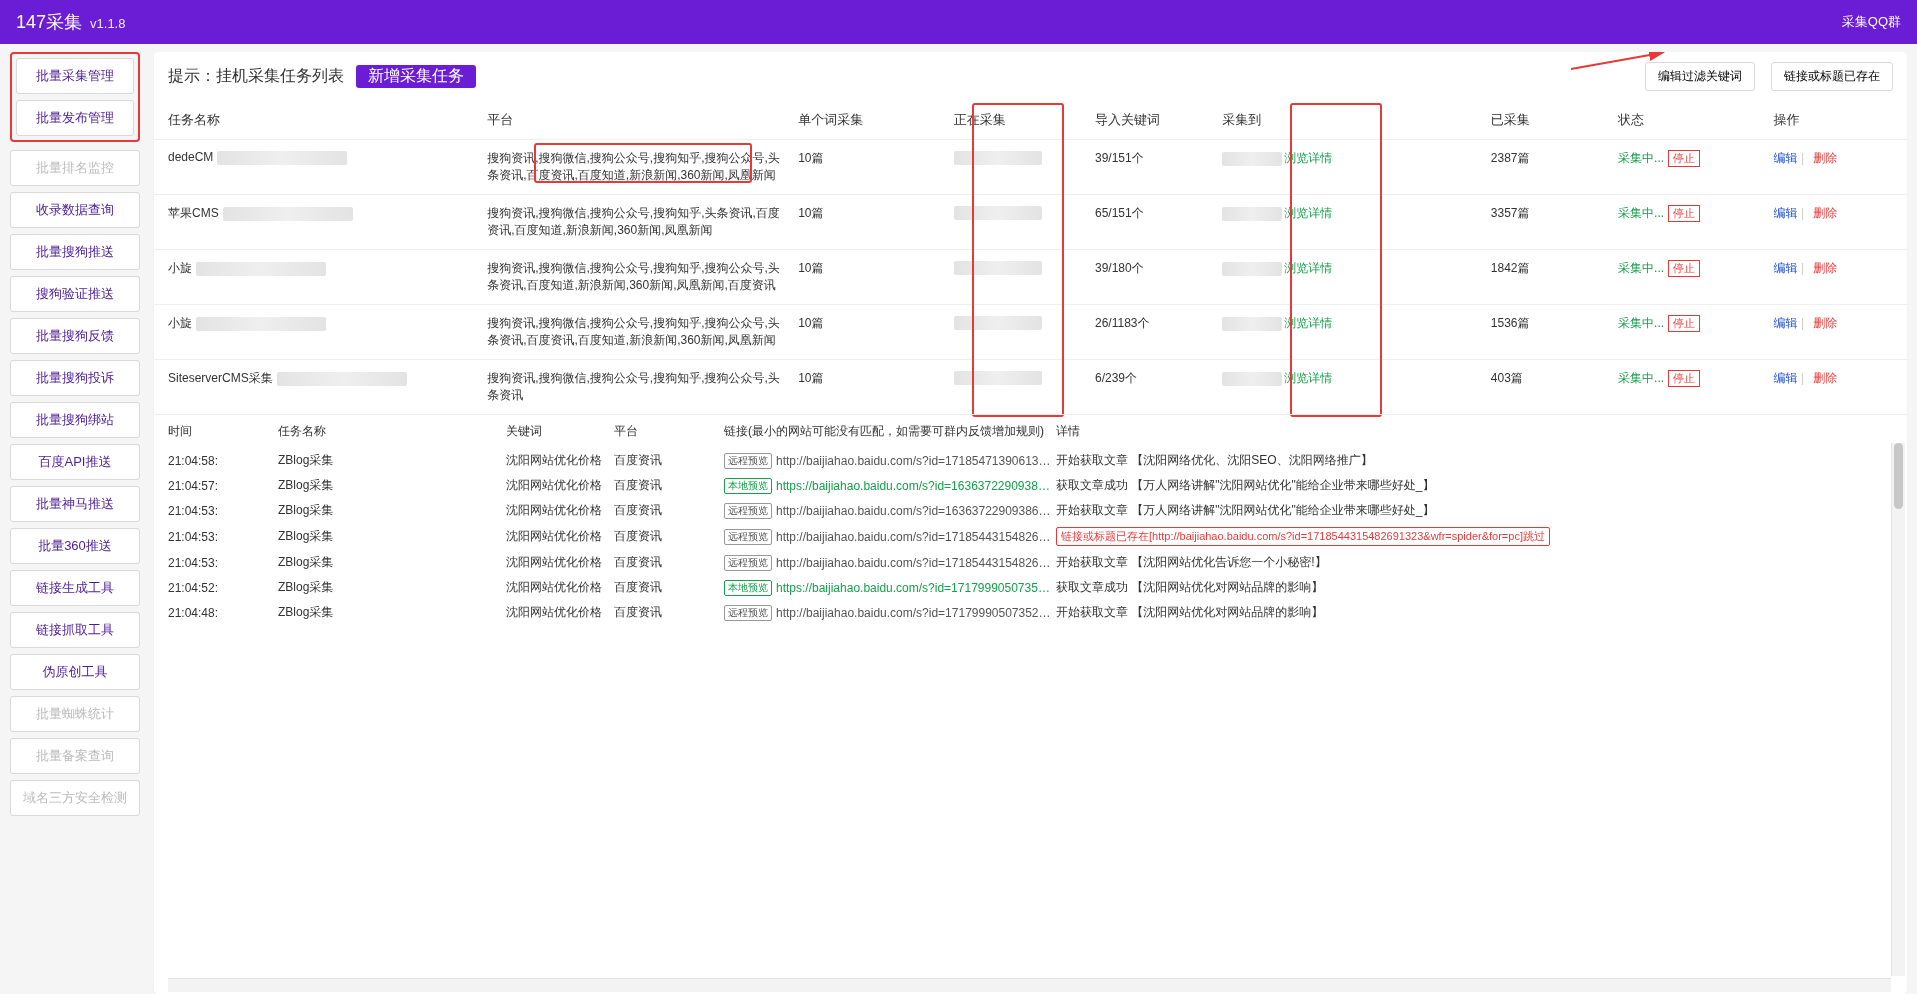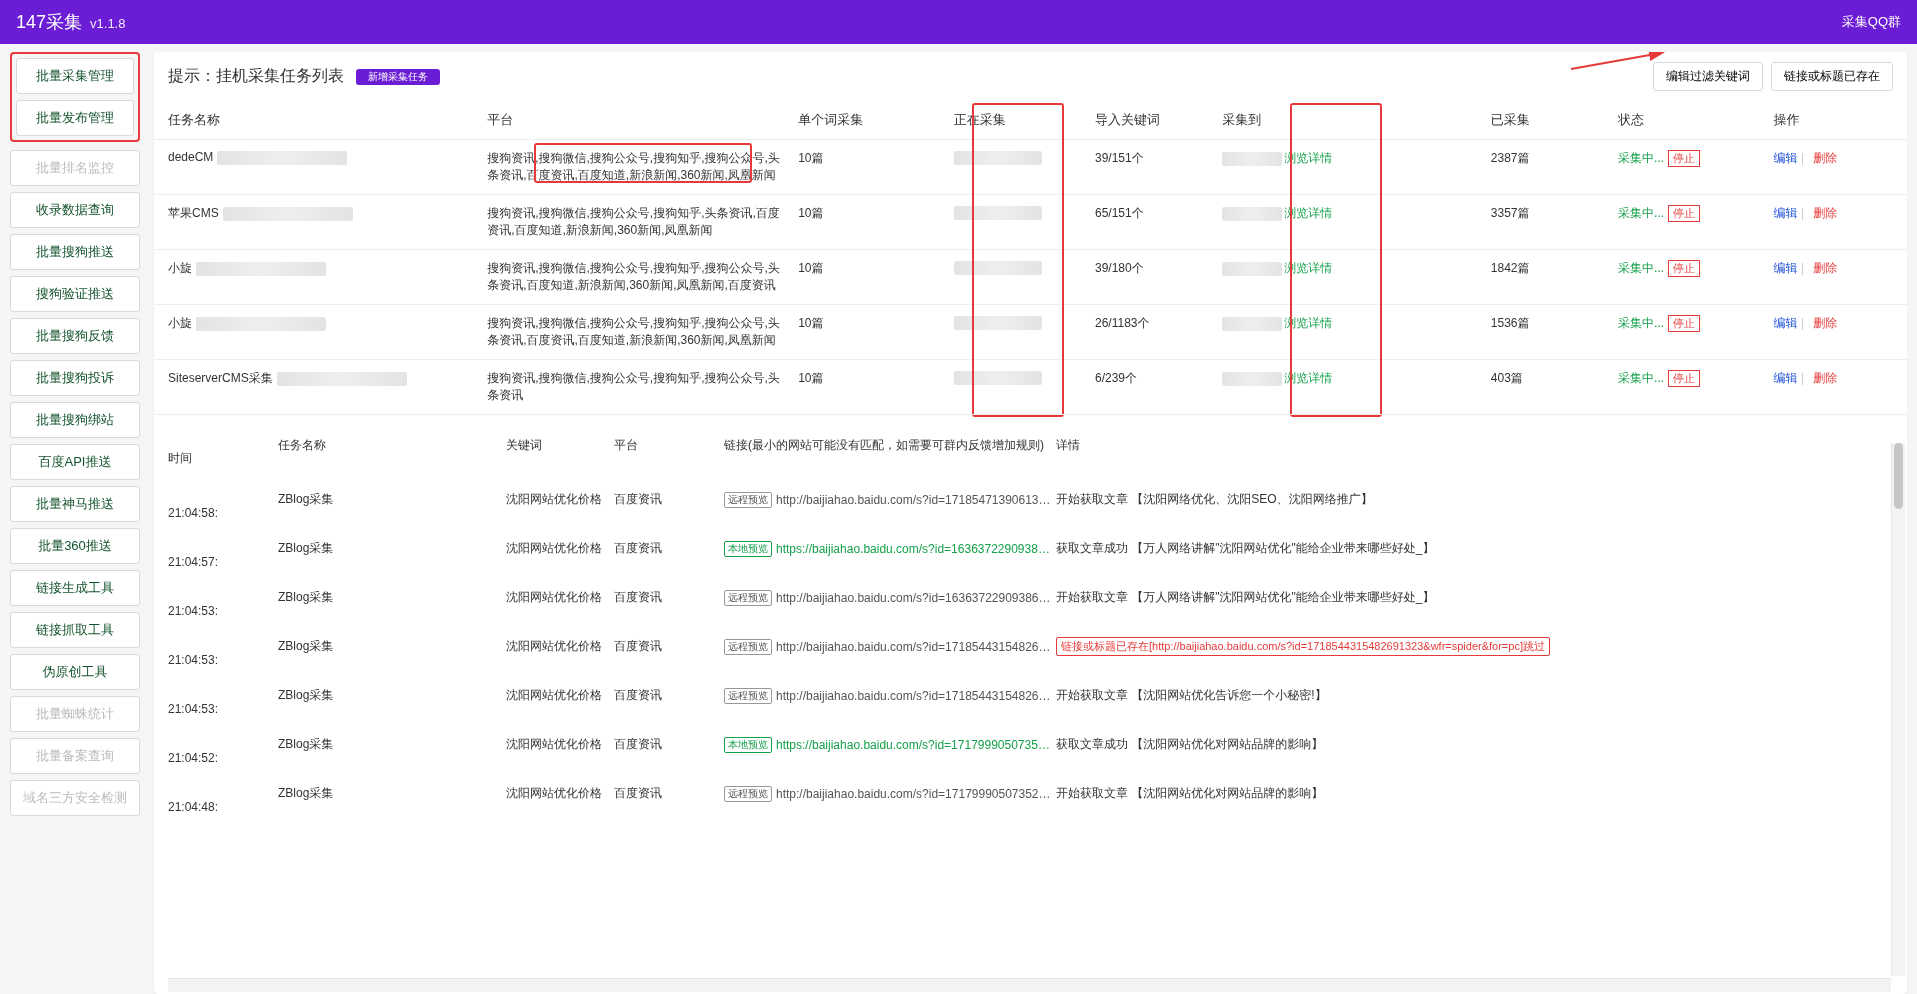--- a/index.html
+++ b/index.html
@@ -37,21 +37,21 @@
   margin-bottom: 8px;
 }
 .sidebar-item {
   background: #fff;
   border: 1px solid #d9d9d9;
   border-radius: 3px;
   padding: 8px 0;
   text-align: center;
   margin-bottom: 6px;
   font-size: 13px;
-  color: #14532d;
+  color: #4c1d95;
   cursor: pointer;
 }
 .sidebar-item:last-child { margin-bottom: 0; }
 .sidebar-item.disabled { color: #bbb; }
 .main {
   flex: 1;
   padding: 8px 10px 0 4px;
   display: flex;
   flex-direction: column;
   overflow: hidden;
@@ -73,32 +73,32 @@
   gap: 12px;
   position: relative;
 }
 .page-title { font-size: 16px; color: #333; }
 .btn-primary {
   background: #6a1dd4;
   color: #fff;
   border: 0;
   border-radius: 3px;
   padding: 1px 12px;
-  font-size: 10px;
+  font-size: 16px;
   cursor: pointer;
 }
 .btn-plain {
   background: #fff;
   border: 1px solid #d9d9d9;
   border-radius: 3px;
   padding: 5px 12px;
   font-size: 12px;
   cursor: pointer;
 }
-.head-right { margin-left: auto; display: flex; gap: 8px; }
+.head-right { margin-left: auto; display: flex; gap: 16px; }
 .task-table { width: 100%; border-collapse: collapse; table-layout: fixed; }
 .task-table th, .task-table td {
   text-align: left;
   padding: 10px 8px;
   font-size: 12px;
   vertical-align: top;
   font-weight: normal;
 }
 .task-table th { color: #333; font-size: 13px; border-bottom: 0; }
 .task-table tbody tr { border-top: 1px solid #eee; }
@@ -148,21 +148,21 @@
   position: relative;
   overflow: hidden;
 }
 .log-head, .log-row {
   display: flex;
   padding: 4px 14px;
   font-size: 12px;
   align-items: center;
 }
 .log-head { color: #333; padding-top: 8px; padding-bottom: 8px; }
-.lc-time { width: 110px; flex-shrink: 0; margin-top: 27px; }
+.lc-time { width: 110px; flex-shrink: 0; }
 .lc-task { width: 228px; flex-shrink: 0; }
 .lc-kw { width: 108px; flex-shrink: 0; }
 .lc-plat { width: 110px; flex-shrink: 0; }
 .lc-link { width: 332px; flex-shrink: 0; display: flex; align-items: center; gap: 4px; overflow: hidden; }
 .lc-detail { flex: 1; overflow: hidden; white-space: nowrap; }
 .link-tag {
   border: 1px solid #999;
   font-size: 10px;
   padding: 0 3px;
   border-radius: 2px;

